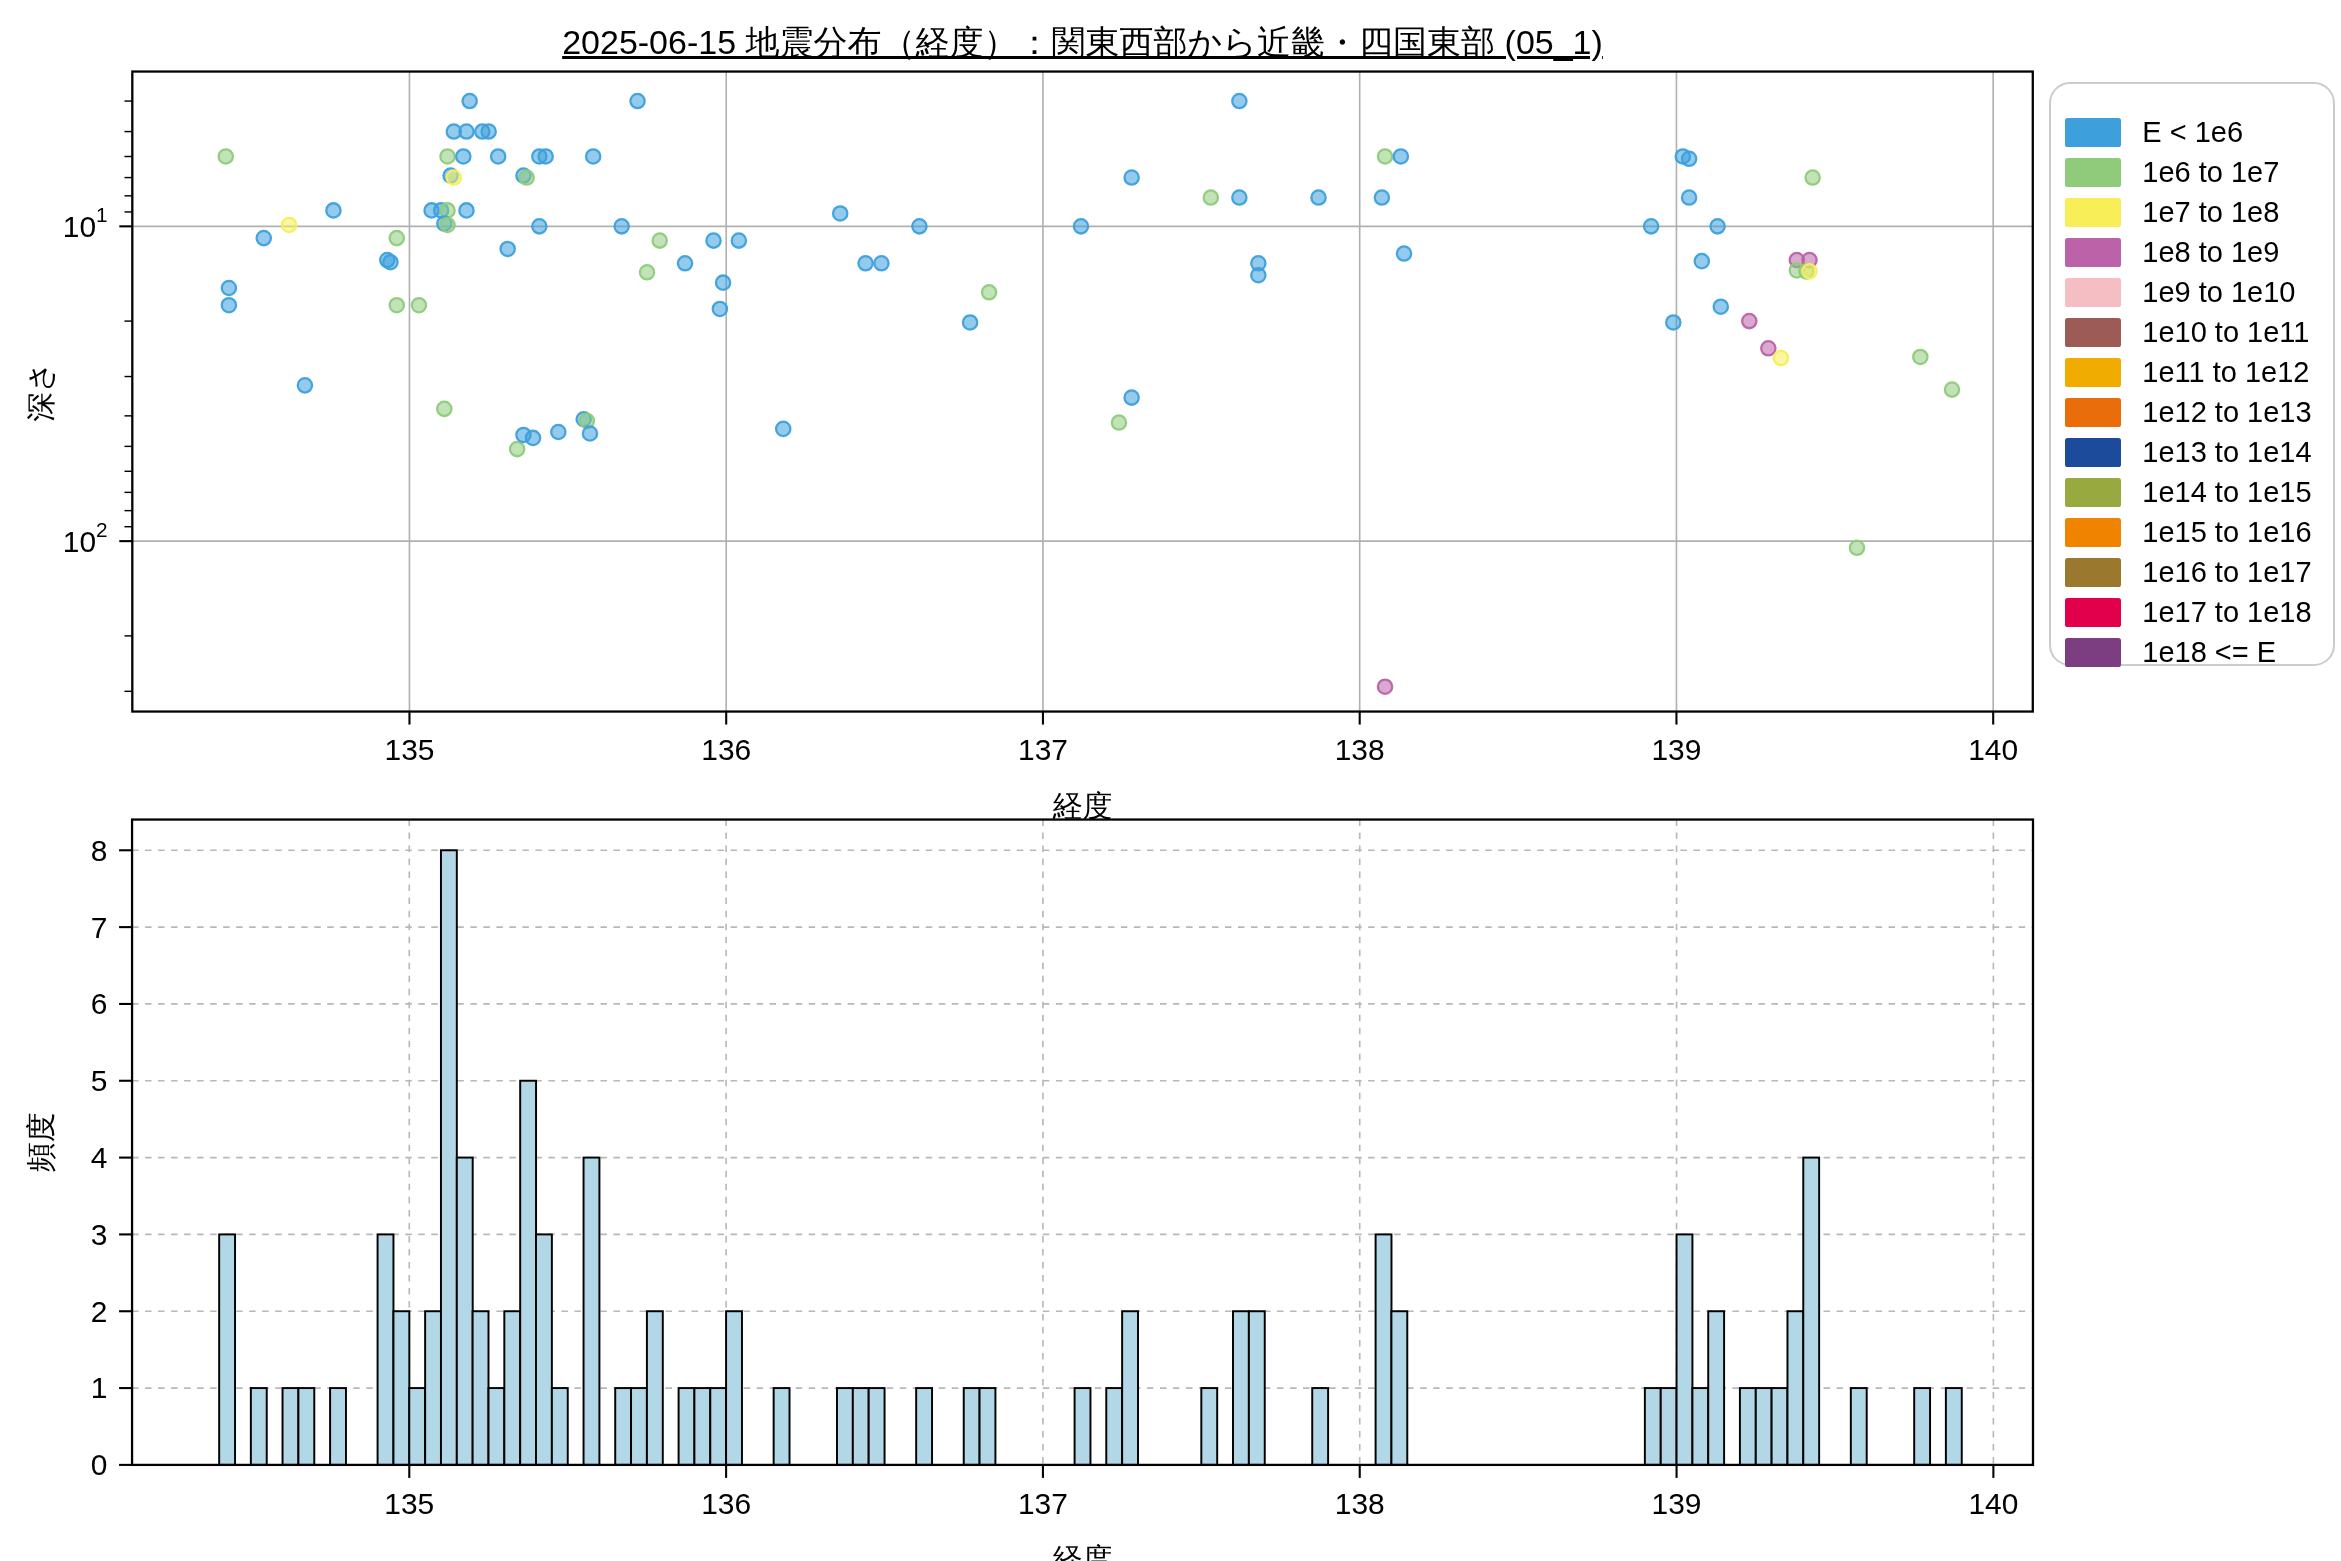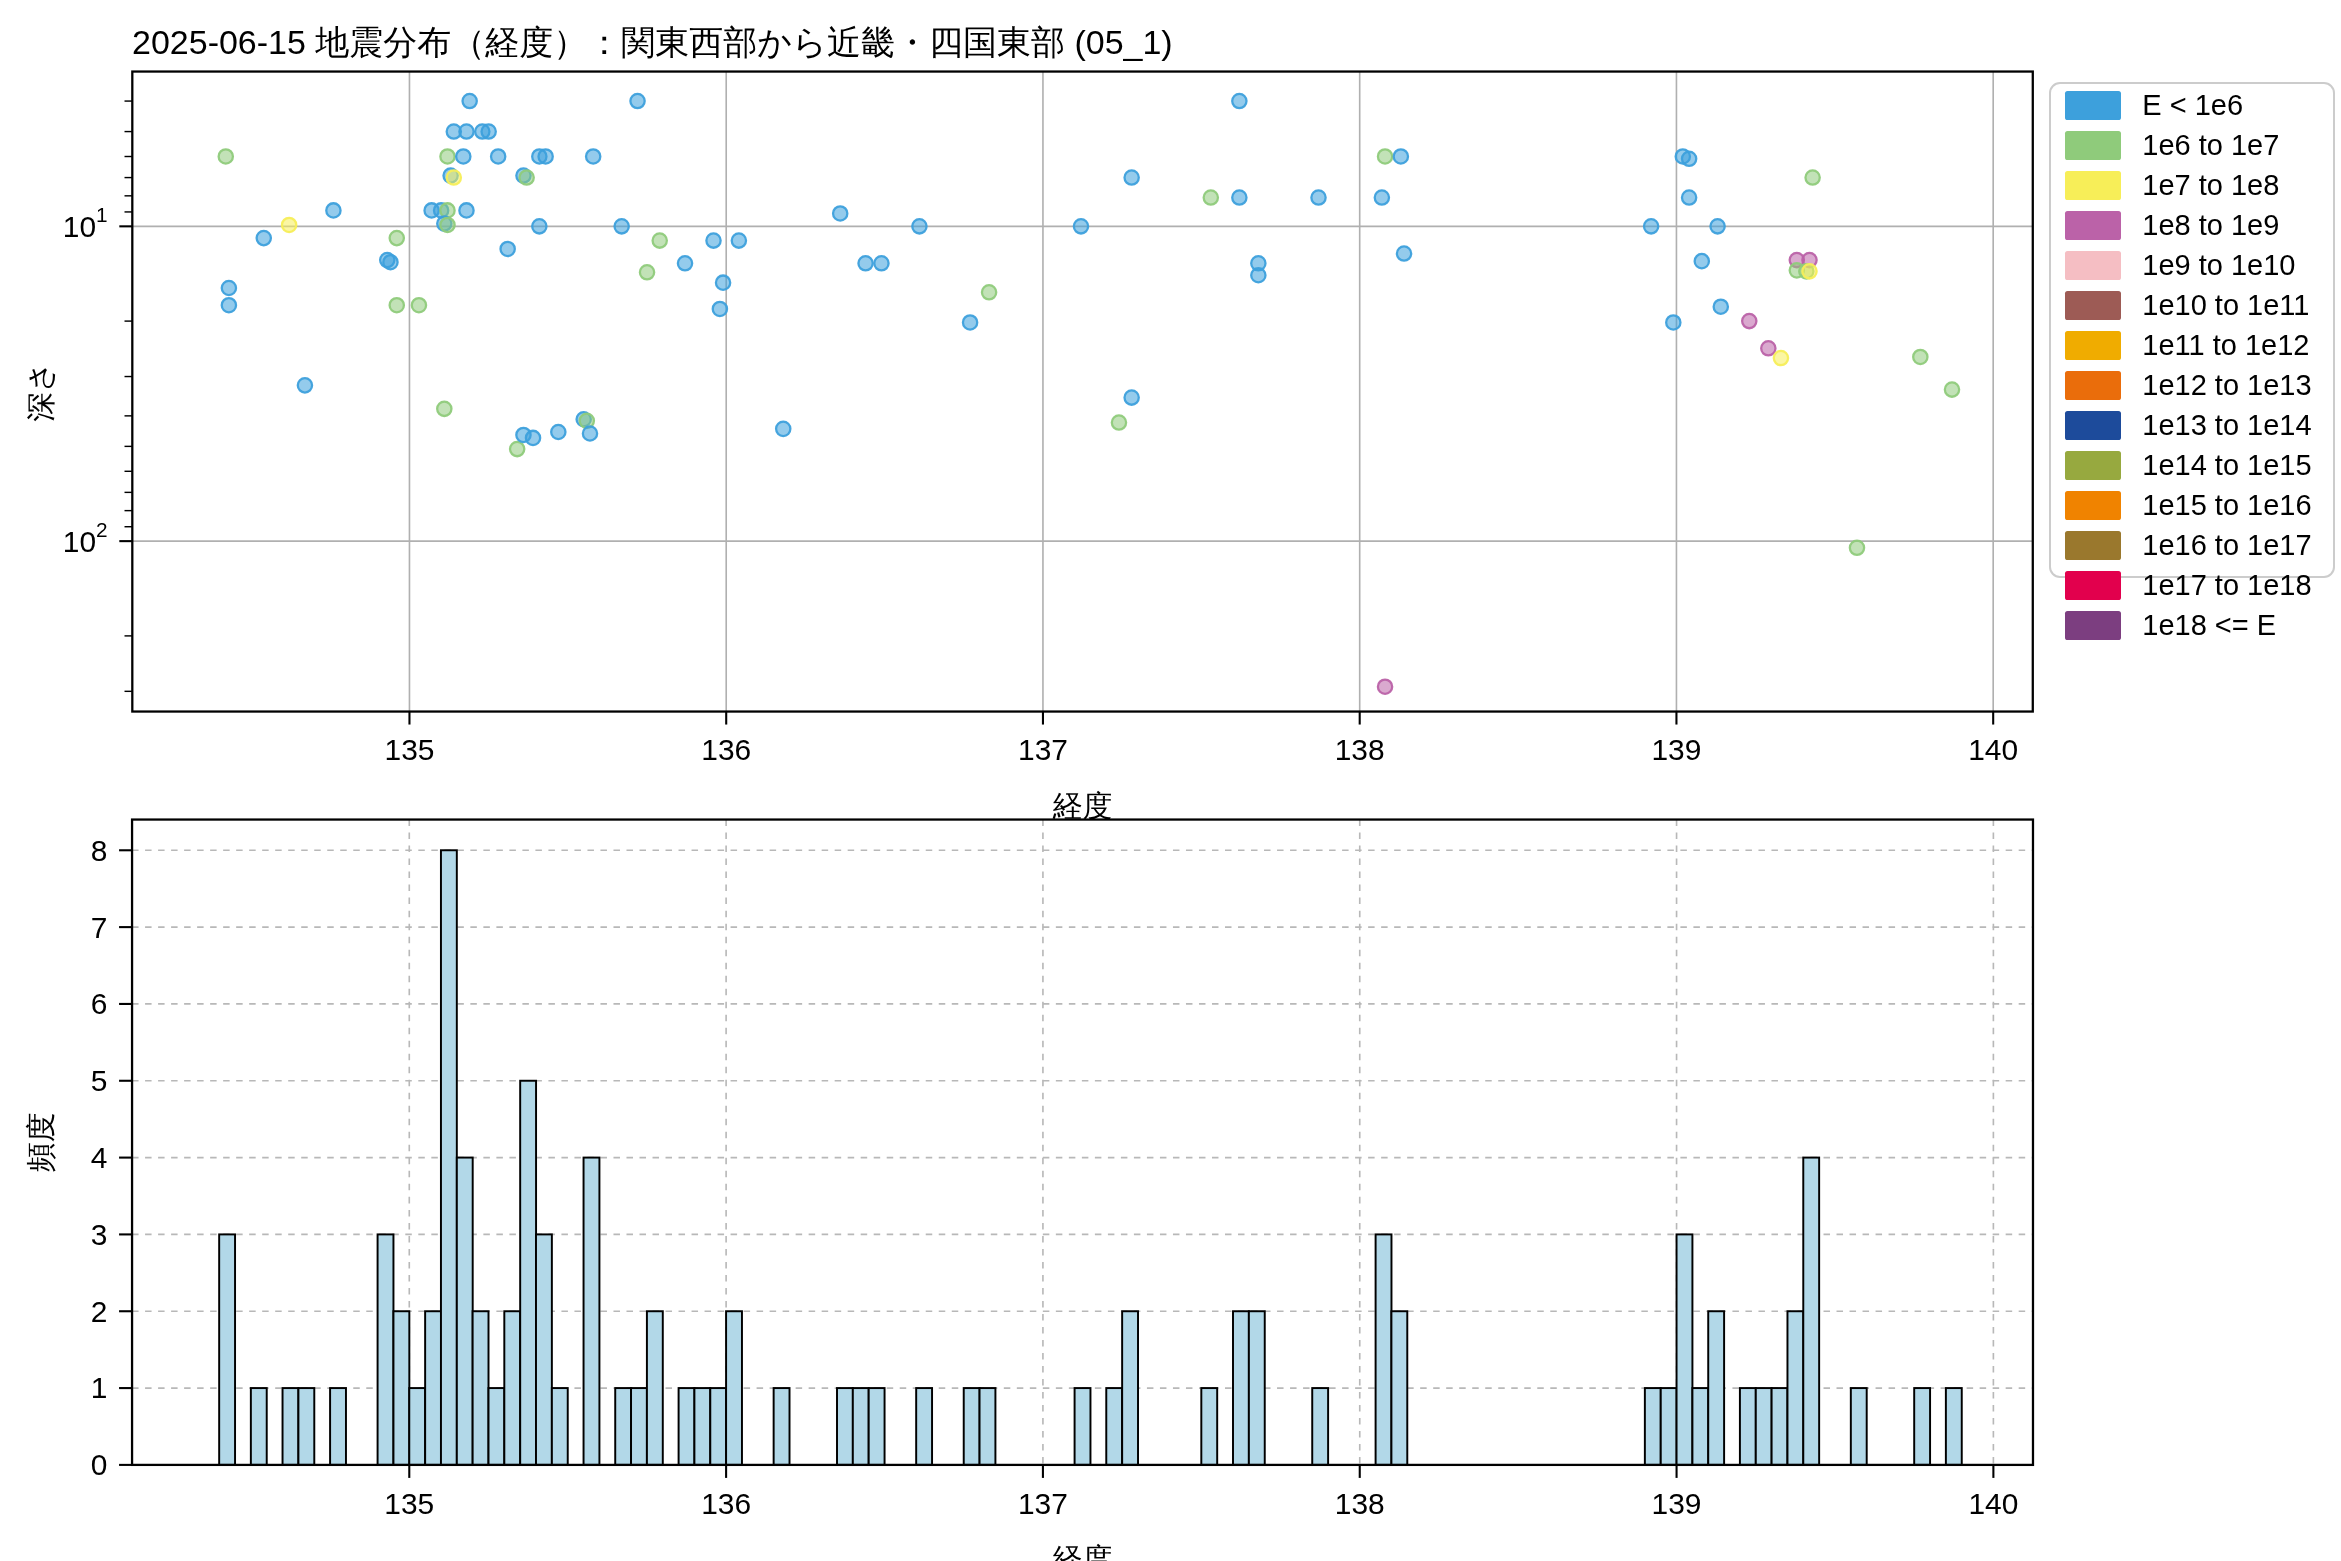--- a/index.html
+++ b/index.html
@@ -1,24 +1,24 @@
 <!DOCTYPE html>
 <html style="font-size:10.4px"><head>
 <meta charset="utf-8">
 <style>
   html,body{margin:0;padding:0;background:#ffffff;}
   body{width:2342px;height:1561px;overflow:hidden;
        font-family:"Liberation Sans", sans-serif;}
   .figure{position:relative;width:2342px;height:1561px;background:#ffffff;}
   .chart-title{position:absolute;left:132px;top:19.5px;width:1901px;
-       text-align:left;font-size:34px;color:#000;}
+       text-align:center;font-size:34px;color:#000;text-decoration:underline;}
   svg{position:absolute;left:0;top:0;overflow:visible;}
-  .legend-box{position:absolute;left:2049px;top:82px;width:286px;height:496px;
-       background:#ffffff;border:2px solid #cccccc;border-radius:11px;
-       box-sizing:border-box;padding-top:1px;}
+  .legend-box{position:absolute;left:2049px;top:82px;width:286px;height:584px;
+       background:#ffffff;border:2px solid #cccccc;border-radius:21px;
+       box-sizing:border-box;padding-top:28px;}
   .legend-row{display:flex;align-items:center;height:40px;padding-left:14.3px;}
   .legend-swatch{width:56px;height:29px;border-radius:2.6px;flex:0 0 auto;}
   .legend-label{margin-left:21px;font-size:29px;color:#000;white-space:nowrap;}
 </style>
 </head>
 <body>
 
 <div class="figure">
   <div class="chart-title">2025-06-15 地震分布（経度）：関東西部から近畿・四国東部 (05_1)</div>
   <svg id="scatter-svg" width="2342" height="813" style="left:0;top:0;" viewBox="0 0 3600 1250">

